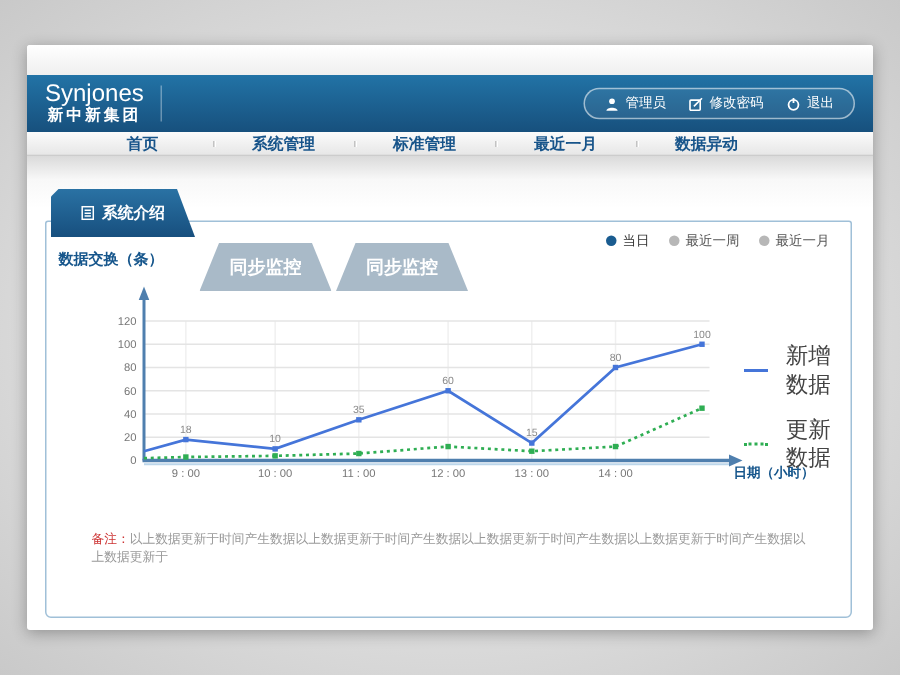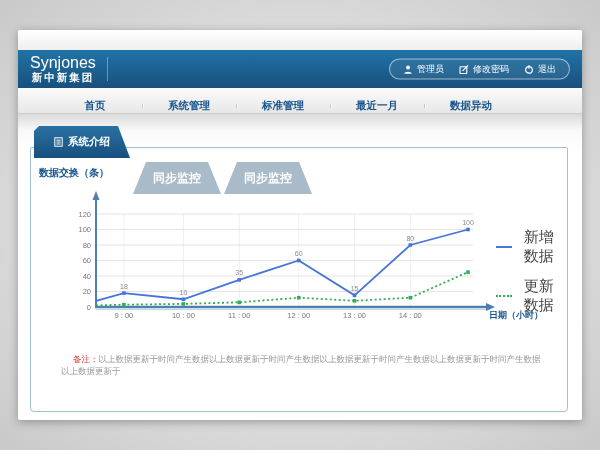--- a/index.html
+++ b/index.html
@@ -17,22 +17,22 @@
   .logo-secondary { font-size:10.5px; font-weight:bold; letter-spacing:2px; }
   .header-divider { width:1px; height:24px; background:rgba(255,255,255,.35); margin:0 11px; }
   .app-title { color:#fff; font-size:14px; letter-spacing:1px; }
   .user-pill { position:absolute; right:12px; top:50%; transform:translateY(-50%);
                display:flex; align-items:center; gap:15px; padding:3px 13px;
                border:1px solid rgba(255,255,255,.55); border-radius:11px; background:rgba(255,255,255,.07); }
   .user-item { display:flex; align-items:center; gap:4px; color:#fff; font-size:9px; cursor:pointer; white-space:nowrap; }
   .user-item svg { display:block; }
 
   
-  .nav-bar { height:26px; background:linear-gradient(#fbfbfb,#e7e7e7); border-bottom:1px solid #cccccc;
-             display:flex; align-items:flex-end; padding-left:30px; }
+  .nav-bar { height:16px; background:linear-gradient(#fbfbfb,#e7e7e7); border-bottom:1px solid #cccccc;
+             display:flex; align-items:center; padding-left:30px; }
   .nav-item { width:94px; display:flex; align-items:center; justify-content:center;
               color:#17548a; font-weight:bold; font-size:10.5px; position:relative; cursor:pointer; }
   .nav-item + .nav-item::before { content:""; position:absolute; left:0; top:5px; bottom:5px;
               width:1px; background:#c3c3c3; box-shadow:1px 0 0 #ffffff; }
   .subgap { height:35px; background:linear-gradient(#dadada,#f8f8f8 45%,#ffffff); }
 
   
   .tabs-row { position:absolute; left:16px; top:96px; height:22px; display:flex; z-index:3; }
   .tab { height:24px; display:flex; align-items:center; gap:5px;
          font-size:10.5px; font-weight:bold; color:#fff; padding:16px 20px; margin-right:3px; cursor:pointer; }
@@ -53,21 +53,21 @@
   .chart-wrap { position:absolute; left:30px; top:37px; width:500px; height:145px; }
   .chart-wrap svg { display:block; width:500px; height:145px; overflow:visible; }
 
   .side-legend { position:absolute; left:465px; top:80px; display:flex; flex-direction:column; gap:11px; }
   .legend-item { display:flex; align-items:center; gap:12px; font-size:15px; color:#444; }
   .legend-line { width:22px; height:0; }
   .legend-line.solid  { border-top:2px solid #4575d9; }
   .legend-line.dotted { border-top:2px dotted #2fae53; }
 
   .note { position:absolute; left:30px; top:206px; width:480px; font-size:8.5px; line-height:1.4; }
-  .note-prefix { color:#cc3333;margin-left:12px; }
+  .note-prefix { color:#cc3333; }
   .note-text { color:#999999; }
 </style>
 </head>
 <body>
 
 <div class="screen">
   <div class="window">
     <div class="topstrip"></div>
 
     <div class="app-header">
@@ -123,20 +123,34 @@
       </div>
       <div class="tab inactive">
         <span>同步监控</span>
       </div>
       <div class="tab inactive">
         <span>同步监控</span>
       </div>
     </div>
 
     <div class="panel">
+      <div class="filters">
+        <span class="filter selected">
+          <span class="radio-dot"></span>
+          <span>当日</span>
+        </span>
+        <span class="filter">
+          <span class="radio-dot"></span>
+          <span>最近一周</span>
+        </span>
+        <span class="filter">
+          <span class="radio-dot"></span>
+          <span>最近一月</span>
+        </span>
+      </div>
 
       <div class="y-axis-title">数据交换（条）</div>
 
       <div class="chart-wrap">
         <svg viewBox="0 0 500 145">
             <line x1="62.9" y1="29" x2="62.9" y2="122" stroke="#f0f0f0" stroke-width="1"></line>
             <text x="62.9" y="133" text-anchor="middle" fill="#777777" font-size="7.5">9 : 00</text>
             <line x1="122.42" y1="29" x2="122.42" y2="122" stroke="#f0f0f0" stroke-width="1"></line>
             <text x="122.42" y="133" text-anchor="middle" fill="#777777" font-size="7.5">10 : 00</text>
             <line x1="178.22" y1="29" x2="178.22" y2="122" stroke="#f0f0f0" stroke-width="1"></line>

